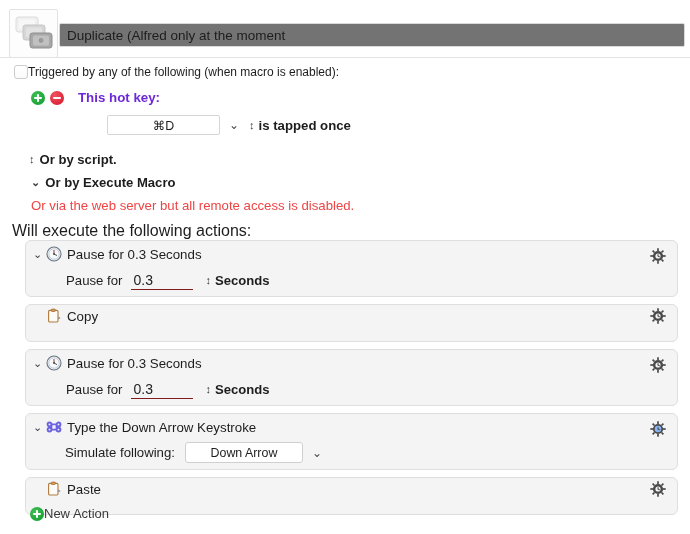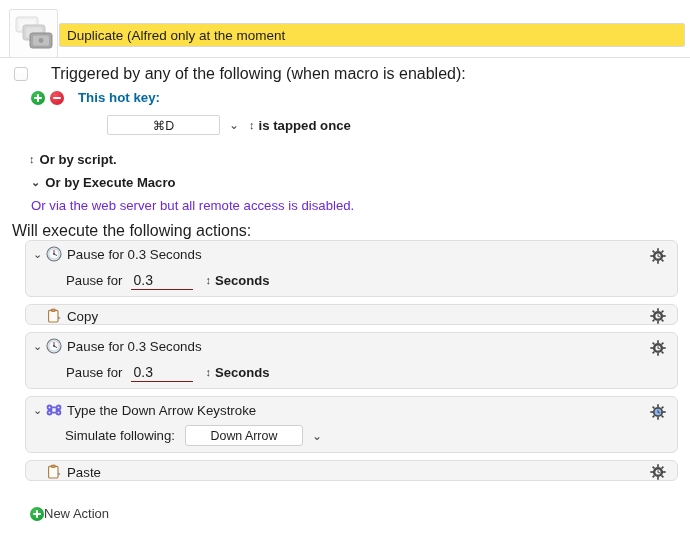--- a/index.html
+++ b/index.html
@@ -25,21 +25,21 @@
     background: #fdfdfd;
     border: 1px solid #e2e2e2;
     border-radius: 2px;
   }
   .macro-icon svg { display: block; }
 
   .title-field {
     position: absolute;
     left: 59px; top: 23px;
     width: 626px; height: 24px;
-    background: #fde047;
+    background: #737373;
     border: 1px solid #d9d9d9;
     border-radius: 2px;
   }
   .title-field .title-text {
     position: absolute;
     left: 7px; top: 3px;
     font-size: 13.5px;
     line-height: 17px;
     color: #1d1d1f;
     white-space: nowrap;
@@ -58,22 +58,22 @@
     display: flex; align-items: center;
   }
   .checkbox {
     width: 14px; height: 14px;
     border: 1px solid #cccccc;
     border-radius: 3px;
     background: linear-gradient(#ffffff, #fbfbfb);
     flex: none;
   }
   .trigger-check-row .lbl {
-    margin-left: 23px;
-    font-size: 16px;
+    margin-left: 0;
+    font-size: 12px;
     color: #1d1d1f;
     white-space: nowrap;
   }
 
   .hotkey-row {
     position: absolute;
     left: 31px; top: 90px;
     display: flex; align-items: center;
   }
   .circ {
@@ -97,21 +97,21 @@
     position: absolute;
     left: 6px; top: 3px;
     width: 2px; height: 8px;
     background: #ffffff;
     border-radius: 1px;
   }
   .hotkey-row .lbl {
     margin-left: 14px;
     font-size: 13.3px;
     font-weight: bold;
-    color: #0369a1;
+    color: #6d28d9;
     white-space: nowrap;
   }
 
   .hotkey-field-row {
     position: absolute;
     left: 107px; top: 115px;
     display: flex; align-items: center;
   }
   .hotkey-box {
     width: 113px; height: 20px;
@@ -156,21 +156,21 @@
     font-size: 11px;
     color: #3d3d3d;
     margin-right: 5px;
     line-height: 1;
   }
 
   .web-note {
     position: absolute;
     left: 31px; top: 198px;
     font-size: 13.2px;
-    color: #6d28d9;
+    color: #ef4444;
     white-space: nowrap;
   }
 
   .will-exec {
     position: absolute;
     left: 12px; top: 222px;
     font-size: 16px;
     color: #1d1d1f;
     white-space: nowrap;
   }
@@ -182,21 +182,21 @@
     width: 653px;
   }
   .action-panel {
     position: relative;
     background: #f4f4f4;
     border: 1px solid #dedede;
     border-radius: 6px;
     margin-bottom: 7px;
   }
   .action-panel.tall  { height: 57px; }
-  .action-panel.short { height: 21px; }
+  .action-panel.short { height: 38px; }
 
   .panel-head {
     position: absolute;
     left: 7px; top: 5px;
     display: flex; align-items: center;
   }
   .panel-head.single { top: 3px; left: 20px; }
   .disclose {
     font-size: 11px;
     color: #3d3d3d;

